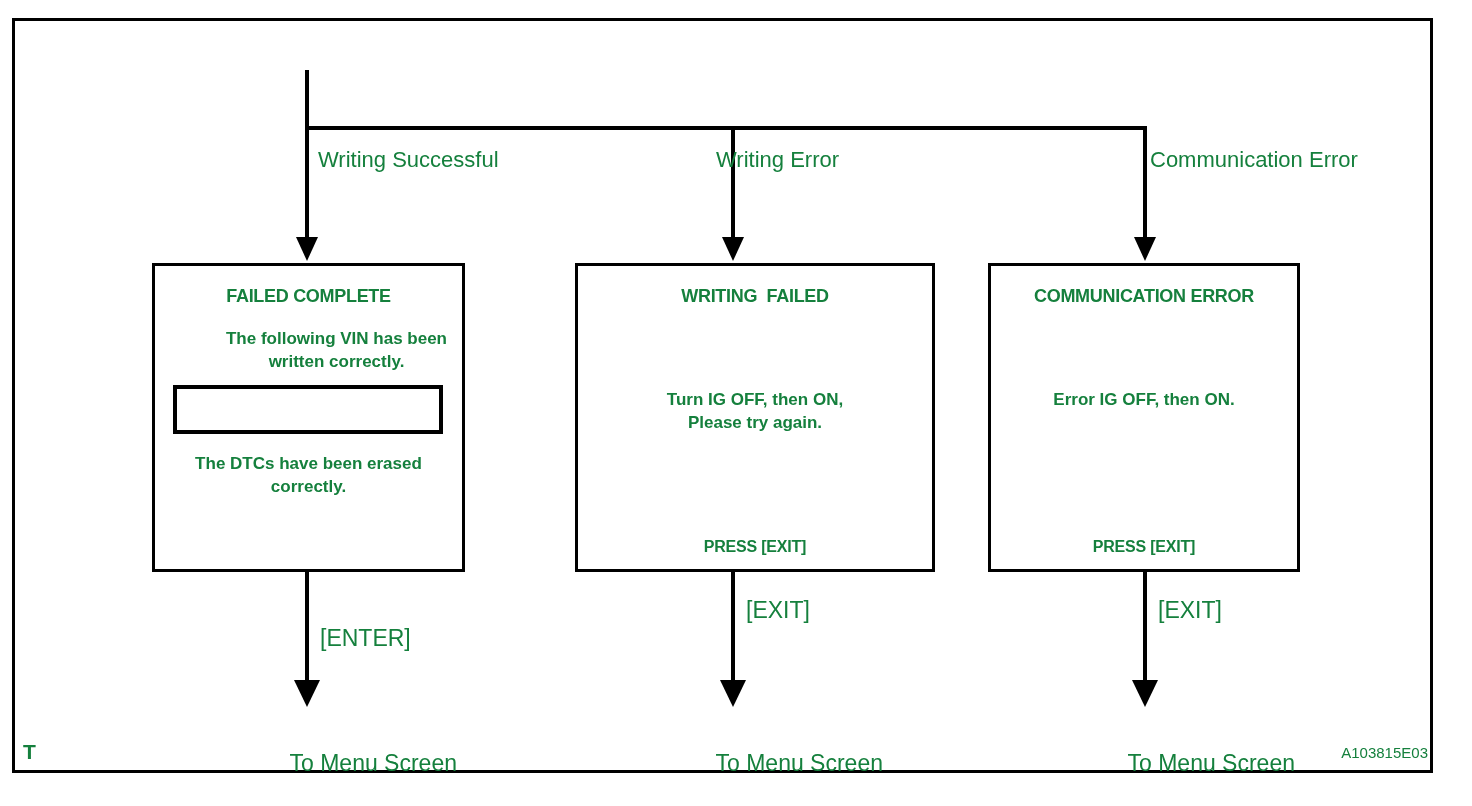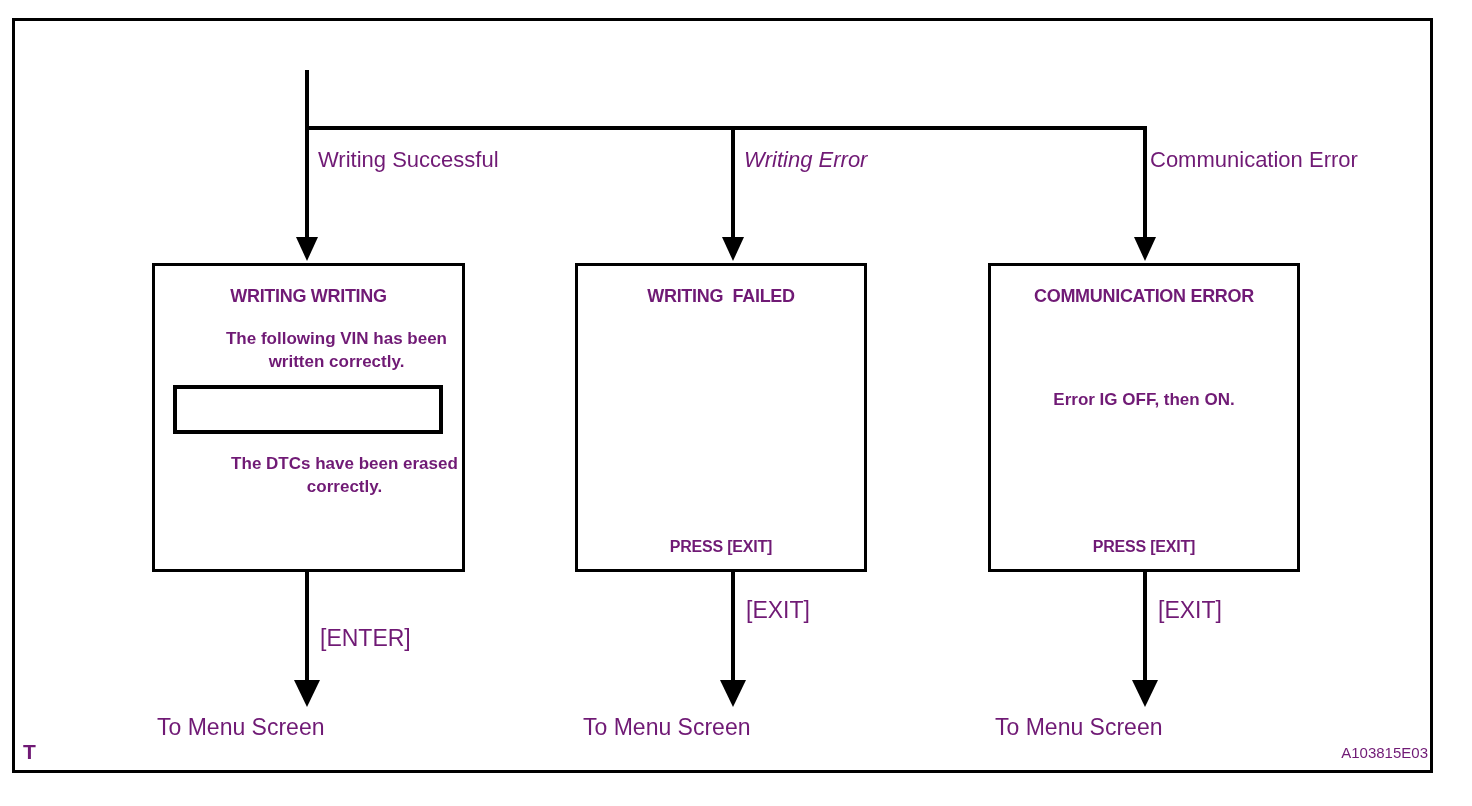--- a/index.html
+++ b/index.html
@@ -7,21 +7,21 @@
     padding: 0;
     background: #ffffff;
     font-family: "Liberation Sans", sans-serif;
   }
   .canvas {
     position: relative;
     width: 1472px;
     height: 806px;
     background: #ffffff;
     overflow: hidden;
-    color: #701a75;
+    color: #15803d;
   }
   .diagram-border {
     position: absolute;
     left: 12px;
     top: 18px;
     width: 1421px;
     height: 755px;
     border: 3px solid #000000;
     box-sizing: border-box;
   }
@@ -32,33 +32,33 @@
     width: 1472px;
     height: 806px;
   }
   .branch-label {
     position: absolute;
     font-size: 22px;
     line-height: 26px;
     white-space: nowrap;
   }
   .bl-0 { left: 318px; top: 147px; }
-  .bl-1 { left: 744px; top: 147px; font-style: italic; }
+  .bl-1 { left: 716px; top: 147px; }
   .bl-2 { left: 1150px; top: 147px; }
 
   .screen-box {
     position: absolute;
     top: 263px;
     height: 309px;
     border: 3px solid #000000;
     box-sizing: border-box;
     background: #ffffff;
   }
   .box-0 { left: 152px;  width: 313px; }
-  .box-1 { left: 575px;  width: 292px; }
+  .box-1 { left: 575px;  width: 360px; }
   .box-2 { left: 988px;  width: 312px; }
 
   .box-title {
     position: absolute;
     left: 0;
     width: 100%;
     top: 20px;
     text-align: center;
     font-weight: bold;
     font-size: 18px;
@@ -69,21 +69,21 @@
     position: absolute;
     left: 0;
     width: 100%;
     text-align: center;
     font-weight: bold;
     font-size: 17px;
     line-height: 23px;
     white-space: pre-wrap;
   }
   .body-top-0 { top: 61px; margin-left: 28px; }
-  .body-bottom-0 { top: 186px; padding-left: 36px; }
+  .body-bottom-0 { top: 186px; }
   .body-mid { top: 122px; }
   .vin-field {
     position: absolute;
     left: 18px;
     top: 119px;
     width: 270px;
     height: 49px;
     border: 4px solid #000000;
     box-sizing: border-box;
     background: #ffffff;
@@ -108,22 +108,22 @@
     font-size: 23px;
     white-space: nowrap;
   }
   .kl-0 { left: 320px; top: 597px; margin-top: 28px; }
   .kl-1 { left: 746px; top: 597px; }
   .kl-2 { left: 1158px; top: 597px; }
 
   .destination-label {
     position: absolute;
     width: 300px;
-    top: 714px;
-    text-align: left;
+    top: 750px;
+    text-align: right;
     font-size: 23px;
     white-space: nowrap;
   }
   .dl-0 { left: 157px; }
   .dl-1 { left: 583px; }
   .dl-2 { left: 995px; }
 
   .corner-label {
     position: absolute;
     left: 23px;
@@ -167,30 +167,32 @@
     <polygon points="307,707 294,680 320,680" fill="#000"></polygon>
     <polygon points="733,707 720,680 746,680" fill="#000"></polygon>
     <polygon points="1145,707 1132,680 1158,680" fill="#000"></polygon>
   </svg>
 
   <div class="branch-label bl-0">Writing Successful</div>
   <div class="branch-label bl-1">Writing Error</div>
   <div class="branch-label bl-2">Communication Error</div>
 
   <div class="screen-box box-0">
-    <div class="box-title">WRITING WRITING</div>
+    <div class="box-title">FAILED COMPLETE</div>
     <div class="box-body body-top-0">The following VIN has been
 written correctly.</div>
     <div class="vin-field"></div>
     <div class="box-body body-bottom-0">The DTCs have been erased
 correctly.</div>
   </div>
 
   <div class="screen-box box-1">
     <div class="box-title">WRITING  FAILED</div>
+    <div class="box-body body-mid">Turn IG OFF, then ON,
+Please try again.</div>
     <div class="box-press">PRESS [EXIT]</div>
   </div>
 
   <div class="screen-box box-2">
     <div class="box-title">COMMUNICATION ERROR</div>
     <div class="box-body body-mid">Error IG OFF, then ON.</div>
     <div class="box-press">PRESS [EXIT]</div>
   </div>
 
   <div class="key-label kl-0">[ENTER]</div>

